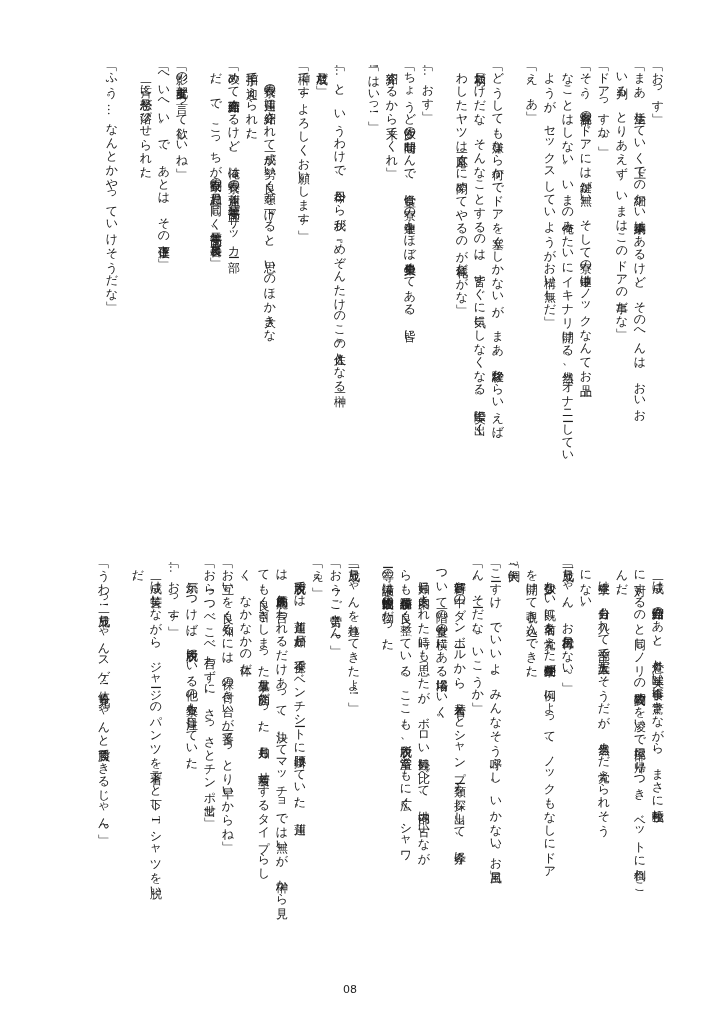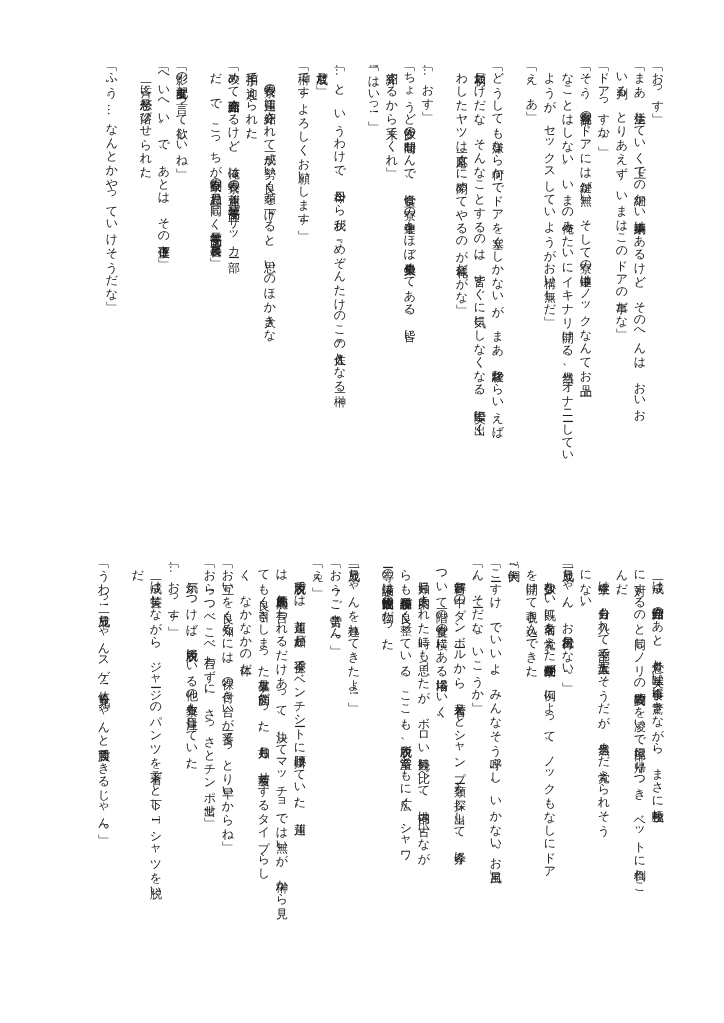--- a/index.html
+++ b/index.html
@@ -122,13 +122,14 @@
         <div class="line">「おら!つべこべ言わずに、さっさとチンポ出せ」</div>
         <div class="line">　気がつけば、脱衣所にいる他の寮生も注目していた。</div>
         <div class="line">「…おっす!」</div>
         <div class="line">　一成は苦笑しながら、ジャージのパンツを下着ごと下し、Tシャツを脱い</div>
         <div class="line">だ。</div>
       </div>
       <div class="group">
         <div class="line">「うわっ!一成兄ちゃんスゲ~体!充兄ちゃんと勝負できるじゃん!」</div>
       </div>
     </div>
+  <div class="pageno">08</div>
 </div>
 
 </body></html>

